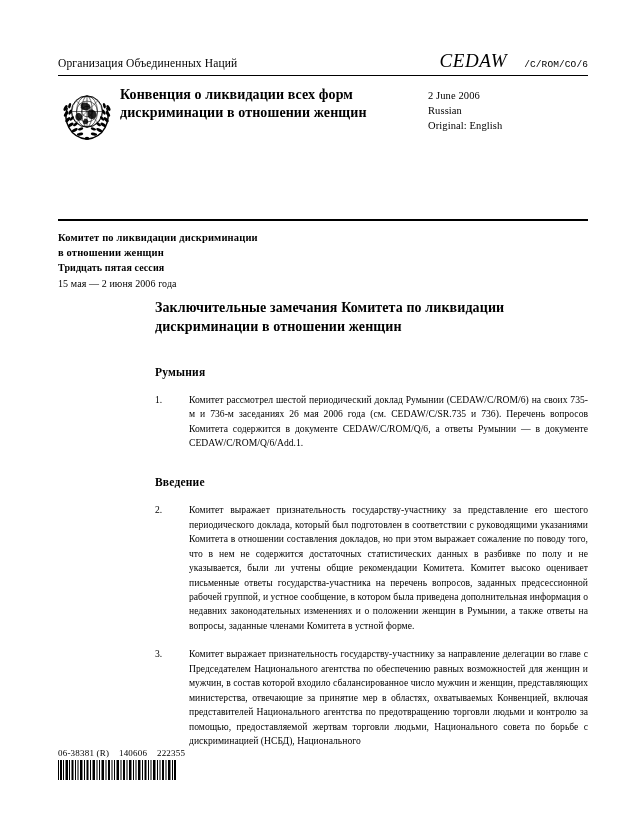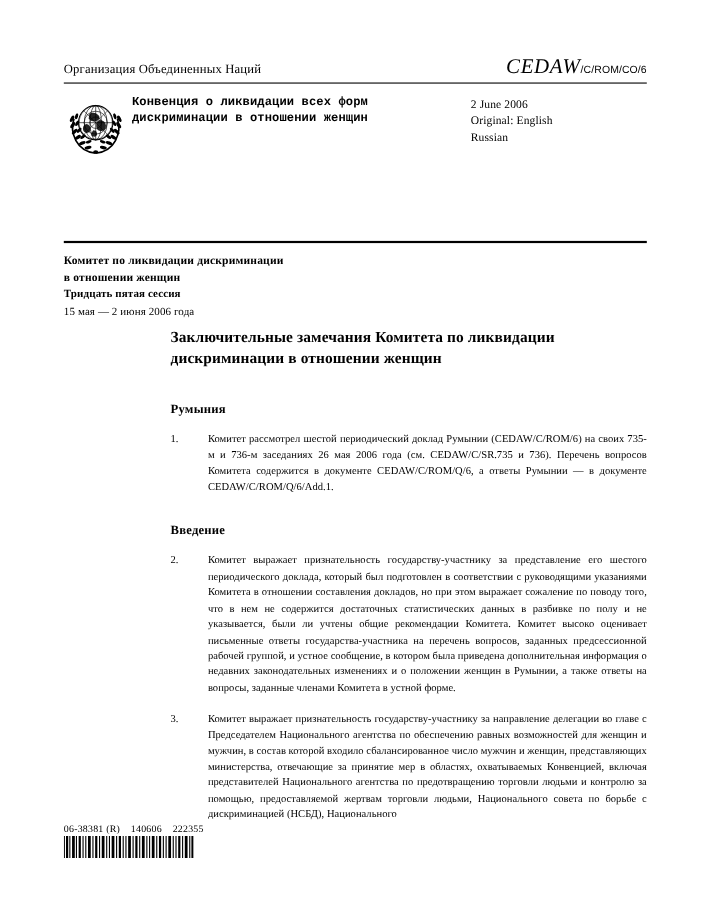--- a/index.html
+++ b/index.html
@@ -46,23 +46,24 @@
     white-space: nowrap;
     text-align: right;
   }
   .symbol-main {
     font-family: "Liberation Serif", "DejaVu Serif", serif;
     font-size: 19px;
     letter-spacing: 0.6px;
     font-style: italic;
   }
   .symbol-sub {
-    font-family: Liberation Sans, sans-serif;
+    font-family: Liberation Mono, monospace;
     font-size: 9.5px;
     letter-spacing: 0.1px;
+    margin-left: 17px;
   }
   .rule-thin {
     border: none;
     border-top: 1.2px solid #000;
     margin: 0;
     height: 0;
   }
 
   .masthead-body {
     display: flex;
@@ -74,23 +75,23 @@
     flex: 0 0 62px;
     padding-top: 2px;
   }
   .emblem {
     display: block;
     width: 58px;
     height: 58px;
   }
   .conv-title {
     flex: 1 1 auto;
-    font-family: Liberation Mono, monospace;
-    font-weight: bold;
-    font-size: 11px;
+    font-family: Liberation Serif, serif;
+    font-weight: bold;
+    font-size: 14px;
     line-height: 1.32;
     padding-top: 2px;
     padding-right: 10px;
     letter-spacing: 0.1px;
   }
   .distr {
     flex: 0 0 160px;
     width: 160px;
     padding-top: 5px;
     font-size: 10.5px;
@@ -284,22 +285,22 @@
 
             <ellipse cx="50" cy="90" rx="4" ry="2.6"></ellipse>
           </g>
         </svg>
       </div>
 
       <div class="conv-title">Конвенция о ликвидации всех форм дискриминации в отношении женщин</div>
 
       <div class="distr">
         <div>2 June 2006</div>
+        <div>Russian</div>
         <div>Original: English</div>
-        <div>Russian</div>
       </div>
 
     </div>
   </div>
 
   <hr class="rule-thick">
 
   <div class="committee">
     <div class="ttl">Комитет по ликвидации дискриминации</div>
     <div class="ttl">в отношении женщин</div>

